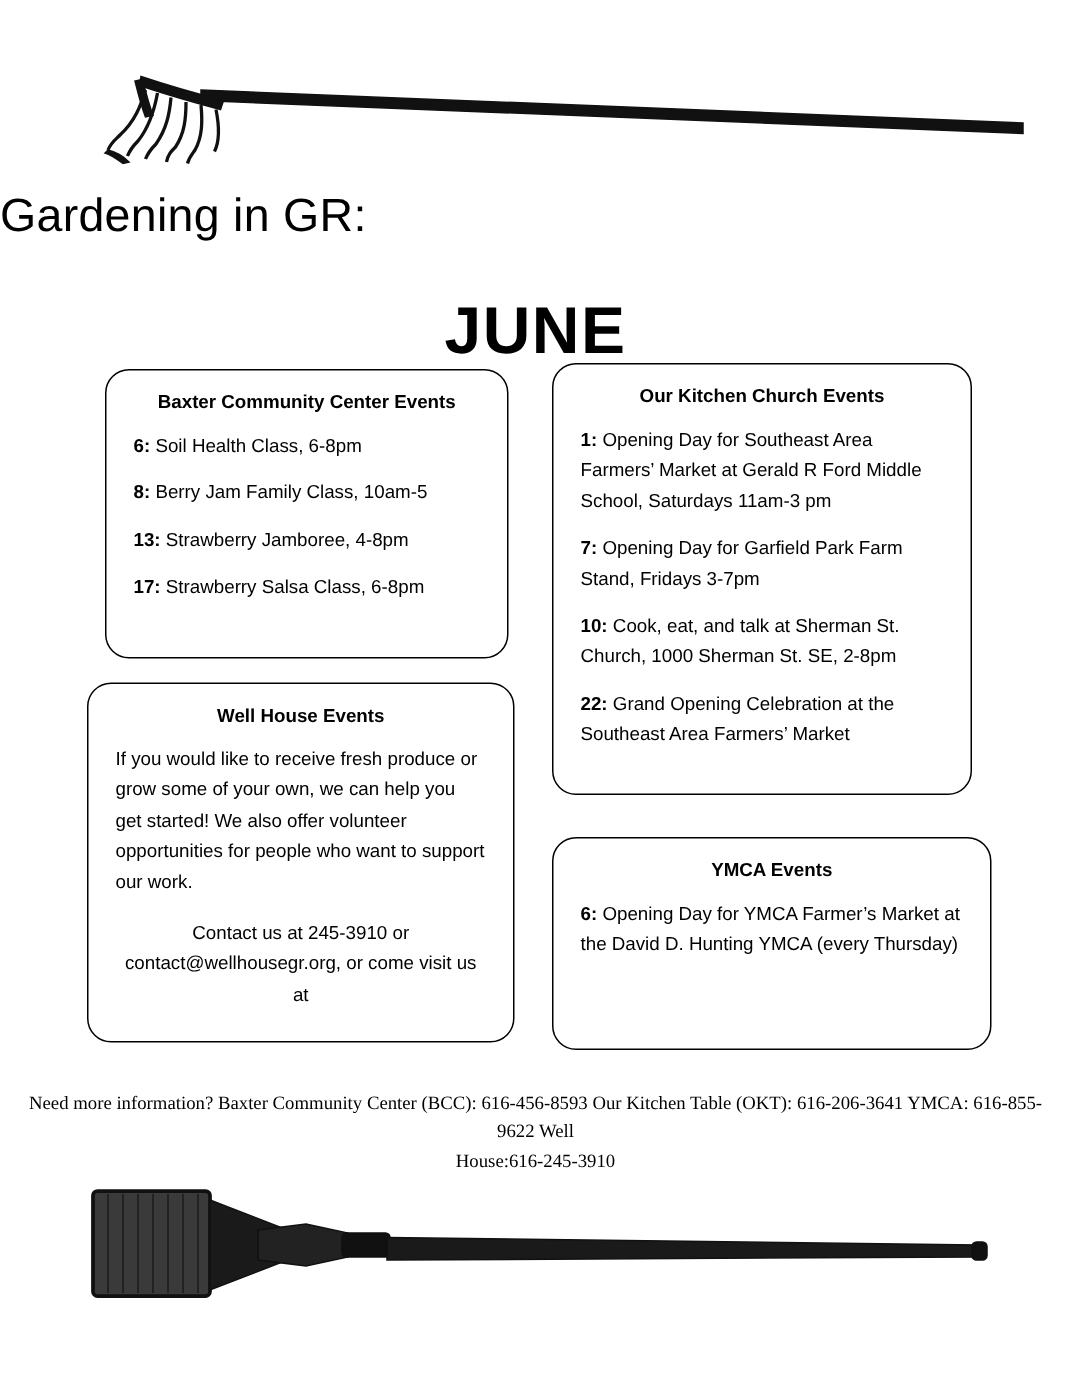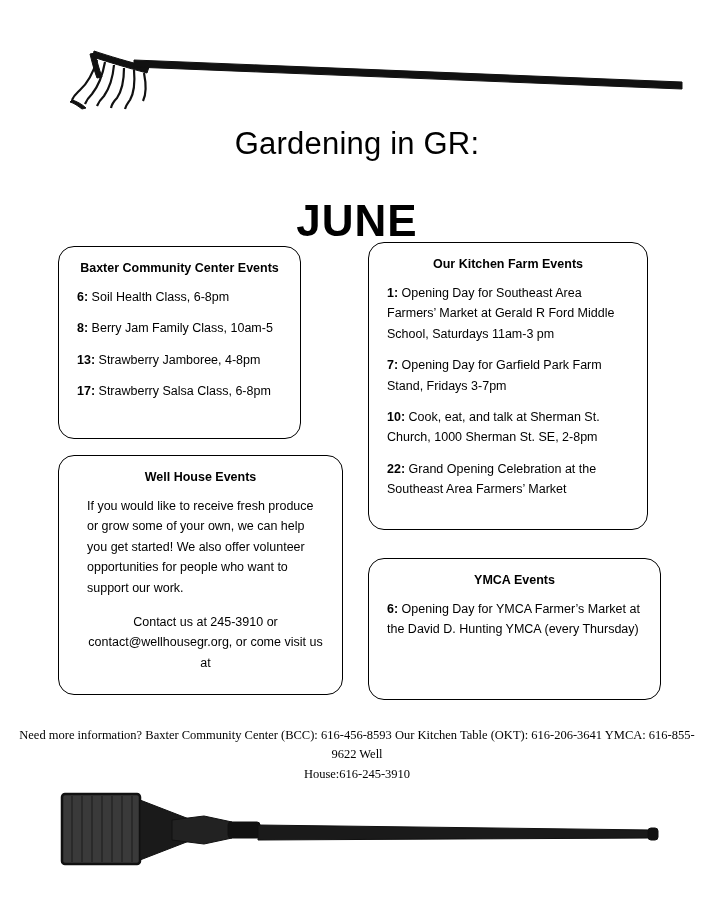--- a/index.html
+++ b/index.html
@@ -37,21 +37,20 @@
     width: 610px;
     height: 100px;
   }
 
   
   .title-main {
     position: absolute;
     top: 126px;
     left: 0;
     width: 714px;
-    text-align: center;
     font-size: 31px;
     font-weight: normal;
     letter-spacing: 0.2px;
   }
   .title-month {
     position: absolute;
     top: 196px;
     left: 0;
     width: 714px;
     text-align: center;
@@ -79,26 +78,26 @@
     line-height: 1.63;
     margin: 0 18px 10px 18px;
   }
   .ev {
     margin-bottom: 11px;
   }
   .ev:last-child { margin-bottom: 0; }
   .ev b { font-weight: bold; }
 
   .para {
-    margin: 0 0 14px 10px;
+    margin: 0 0 14px 0;
     text-align: left;
   }
   .para:last-child { margin-bottom: 0; text-align: center; }
 
-  #box-baxter   { left: 58px;  top: 246px; width: 243px; height: 193px; }
+  #box-baxter   { left: 70px;  top: 246px; width: 269px; height: 193px; }
   #box-wellhouse{ left: 58px;  top: 455px; width: 285px; height: 240px; }
   #box-okt      { left: 368px; top: 242px; width: 280px; height: 288px; }
   #box-ymca     { left: 368px; top: 558px; width: 293px; height: 142px; }
 
   
   .footer {
     position: absolute;
     top: 726px;
     left: 10px;
     width: 694px;
@@ -158,21 +157,21 @@
 
   <div class="box" id="box-wellhouse">
     <div class="box-title">Well House Events</div>
     <div class="box-body">
       <p class="para">If you would like to receive fresh produce or grow some of your own, we can help you get started! We also offer volunteer opportunities for people who want to support our work.</p>
       <p class="para">Contact us at 245-3910 or contact@wellhousegr.org, or come visit us at</p>
     </div>
   </div>
 
   <div class="box" id="box-okt">
-    <div class="box-title">Our Kitchen Farm Events</div>
+    <div class="box-title">Our Kitchen Church Events</div>
     <div class="box-body">
       <div class="ev">
         <b>1:</b>
         <span>Opening Day for Southeast Area Farmers’ Market at Gerald R Ford Middle School, Saturdays 11am-3 pm</span>
       </div>
       <div class="ev">
         <b>7:</b>
         <span>Opening Day for Garfield Park Farm Stand, Fridays 3-7pm</span>
       </div>
       <div class="ev">

